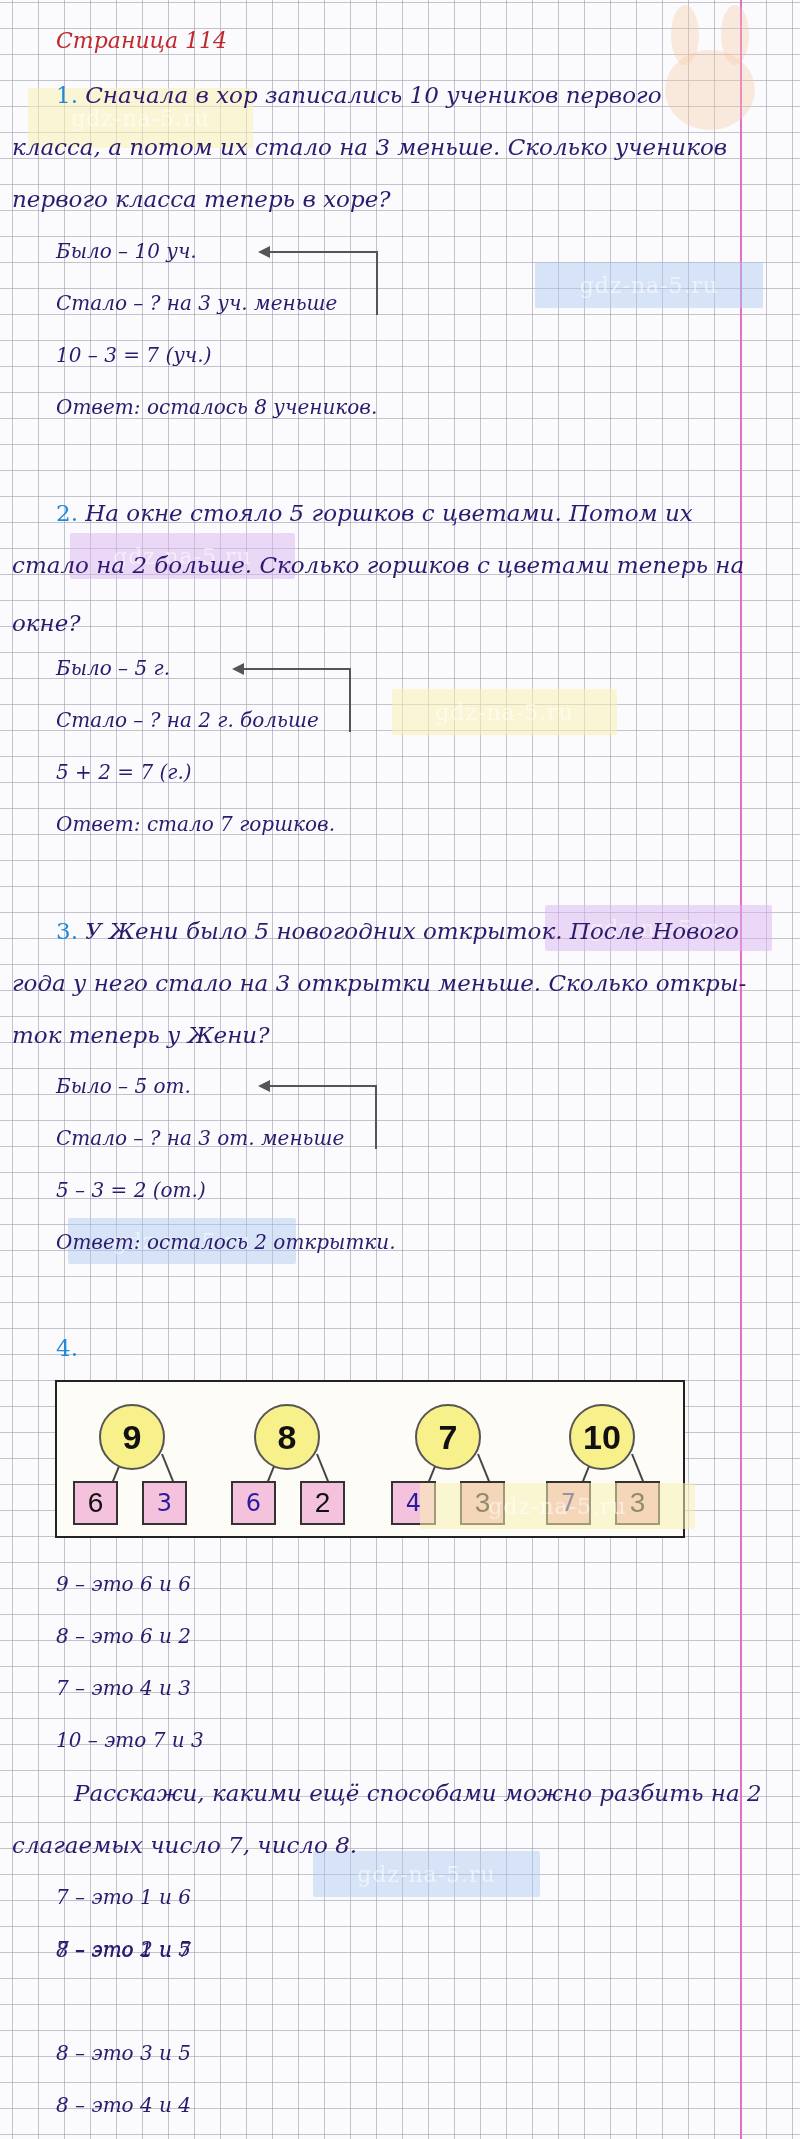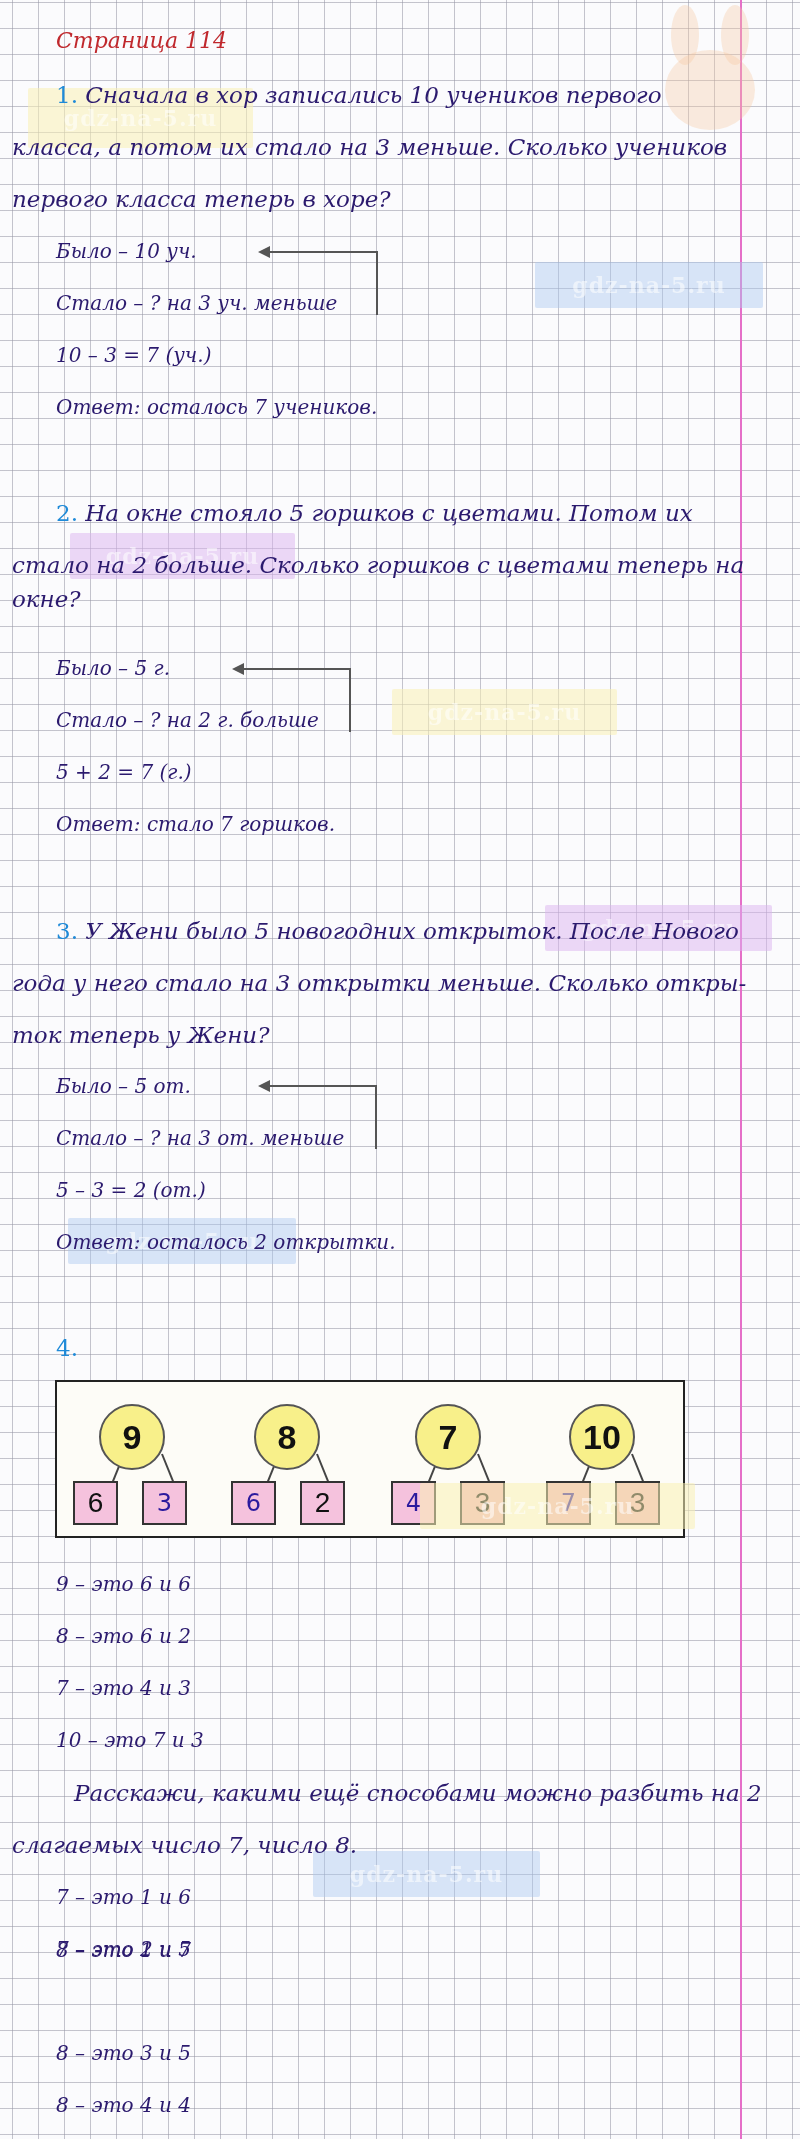--- a/index.html
+++ b/index.html
@@ -14,21 +14,21 @@
     font-family:"DejaVu Serif", serif;
   }
   .margin-line { position:absolute; left:740px; top:0; width:2px; height:2139px; background:#e56fc8; }
   .line { position:absolute; white-space:nowrap; color:#2b1a6e; font-style:italic; line-height:1; }
   .lg { font-size:23px; }
   .md { font-size:20px; }
   .num { color:#1f8ad8; font-style:normal; }
   .title { color:#c0282d; font-size:22px; }
   .arrow { position:absolute; border-color:#555; border-style:solid; border-width:2px 2px 0 0; }
   .arrowhead { position:absolute; width:0; height:0; border-top:6px solid transparent; border-bottom:6px solid transparent; border-right:12px solid #555; }
-  .wm { position:absolute; border-radius:2px; font-family:"DejaVu Serif", serif; font-size:22px; color:rgba(255,255,255,0.55); display:flex; align-items:center; justify-content:center; font-weight:bold; letter-spacing:1px; }
+  .wm { position:absolute; border-radius:2px; font-family:"DejaVu Serif", serif; font-size:22px; color:rgba(255,255,255,0.55); display:flex; align-items:center; justify-content:center; font-weight:normal; letter-spacing:1px; }
   .wm.yellow { background:rgba(250,240,180,0.55); }
   .wm.blue { background:rgba(170,200,240,0.45); }
   .wm.violet { background:rgba(220,180,240,0.5); }
   .diagram { position:absolute; left:55px; top:1380px; width:630px; height:158px; background:#fdfcf7; border:2px solid #222; box-sizing:border-box; }
   .circle { position:absolute; width:66px; height:66px; border-radius:50%; background:#f8f08a; border:2px solid #555; box-sizing:border-box; display:flex; align-items:center; justify-content:center; font-family:"Liberation Sans", sans-serif; font-weight:bold; font-size:34px; color:#111; }
   .sq { position:absolute; width:45px; height:44px; background:#f5c2dd; border:2px solid #333; box-sizing:border-box; display:flex; align-items:center; justify-content:center; font-family:"Liberation Sans", sans-serif; font-size:28px; }
   .sq.printed { color:#111; }
   .sq.hand { color:#2b1a9e; font-family:"DejaVu Sans", sans-serif; font-size:24px; }
   .sq.tinted { background:#f0b6bd; }
   .connector { position:absolute; width:2px; background:#444; transform-origin:top center; }
@@ -59,27 +59,27 @@
 
 <section>
   <div class="line lg" style="left:56px;top:84px;"><span class="num">1.</span> <span>Сначала в хор записались 10 учеников первого</span></div>
   <div class="line lg" style="left:12px;top:136px;">класса, а потом их стало на 3 меньше. Сколько учеников</div>
   <div class="line lg" style="left:12px;top:188px;">первого класса теперь в хоре?</div>
   <div class="line md" style="left:56px;top:241px;">Было – 10 уч.</div>
   <div class="line md" style="left:56px;top:293px;">Стало – ? на 3 уч. меньше</div>
   <div class="arrow" style="left:262px;top:251px;width:114px;height:62px;"></div>
   <div class="arrowhead" style="left:258px;top:246px;"></div>
   <div class="line md" style="left:56px;top:345px;">10 – 3 = 7 (уч.)</div>
-  <div class="line md" style="left:56px;top:397px;">Ответ: осталось 7 учеников.</div>
+  <div class="line md" style="left:56px;top:397px;">Ответ: осталось 8 учеников.</div>
 </section>
 
 <section>
   <div class="line lg" style="left:56px;top:502px;"><span class="num">2.</span> <span>На окне стояло 5 горшков с цветами. Потом их</span></div>
   <div class="line lg" style="left:12px;top:554px;">стало на 2 больше. Сколько горшков с цветами теперь на</div>
-  <div class="line lg" style="left:12px;top:588px;">окне?</div>
+  <div class="line lg" style="left:12px;top:612px;">окне?</div>
   <div class="line md" style="left:56px;top:658px;">Было – 5 г.</div>
   <div class="line md" style="left:56px;top:710px;">Стало – ? на 2 г. больше</div>
   <div class="arrow" style="left:236px;top:668px;width:113px;height:62px;"></div>
   <div class="arrowhead" style="left:232px;top:663px;"></div>
   <div class="line md" style="left:56px;top:762px;">5 + 2 = 7 (г.)</div>
   <div class="line md" style="left:56px;top:814px;">Ответ: стало 7 горшков.</div>
 </section>
 
 <section>
   <div class="line lg" style="left:56px;top:920px;"><span class="num">3.</span> <span>У Жени было 5 новогодних открыток. После Нового</span></div>

